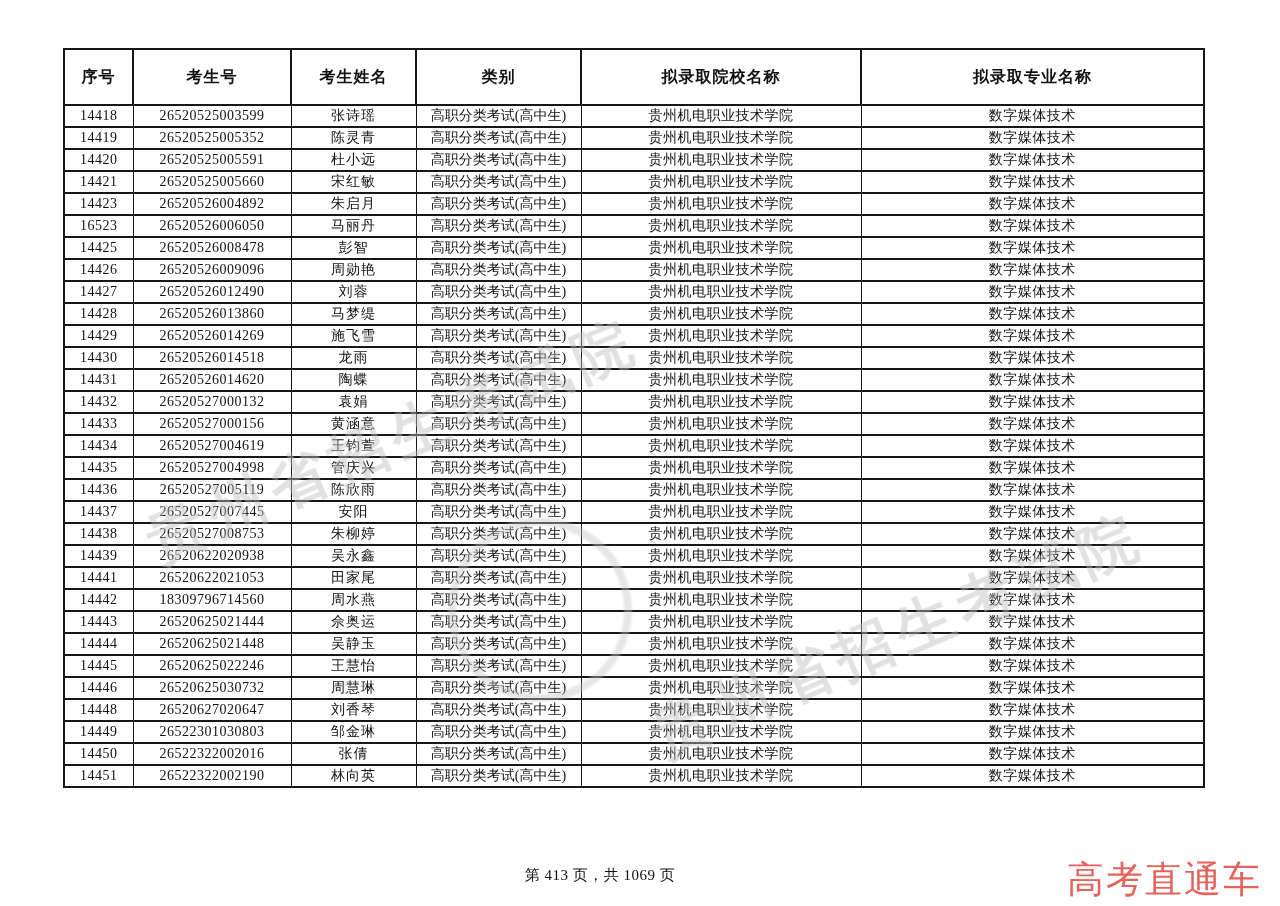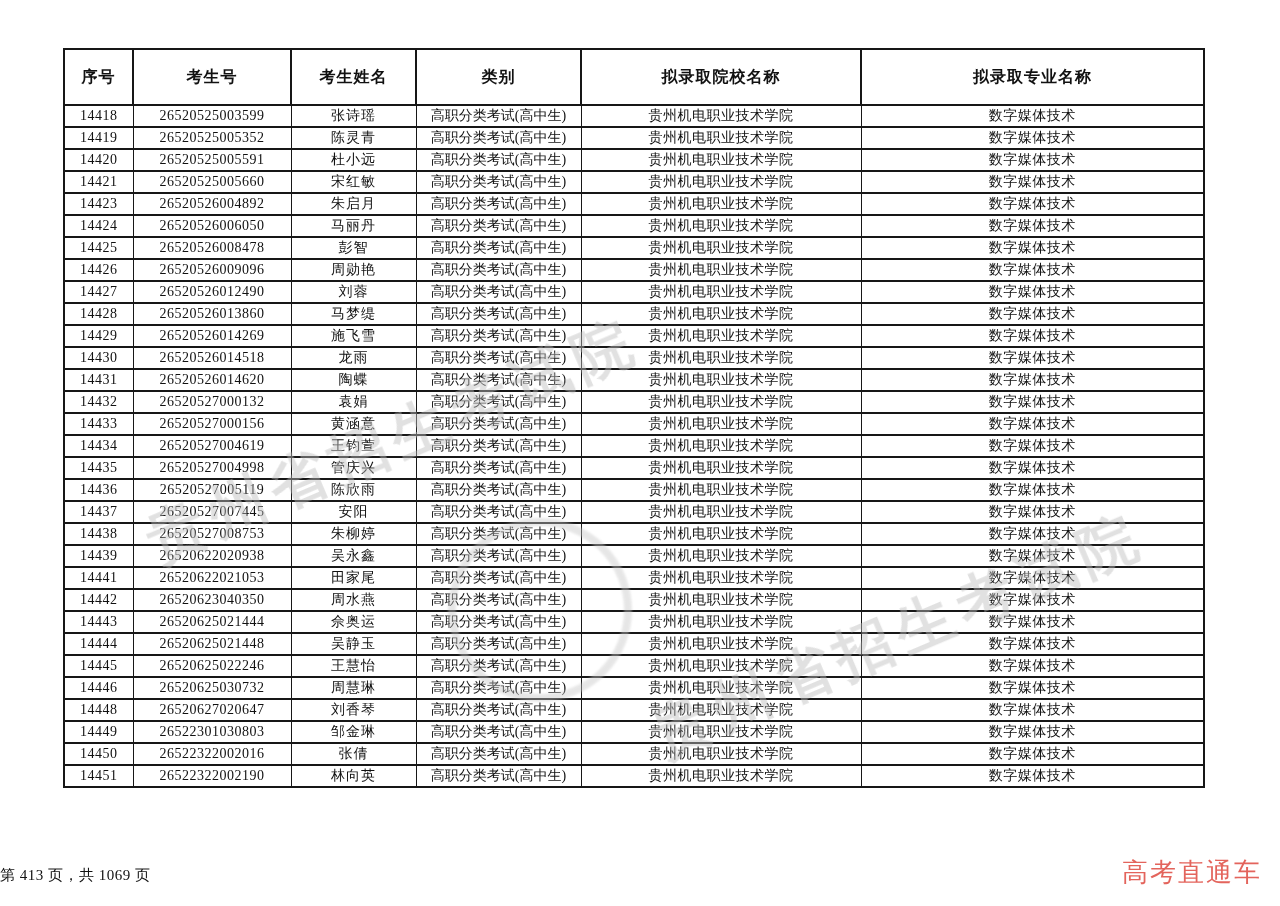--- a/index.html
+++ b/index.html
@@ -43,25 +43,25 @@
   .wm-text.band-a { left:150px; top:505px; }
   .wm-text.band-b { left:655px; top:700px; }
   .wm-ring {
     position:absolute; left:448px; top:518px; width:168px; height:168px;
     border:8px solid #c6c6c6; border-radius:50%; opacity:0.42;
     filter:blur(1px);
   }
 
   .page-num {
     position:absolute; left:0; top:866px; width:1200px;
-    font-size:15px; color:#111; letter-spacing:0.5px;
+    text-align:center; font-size:15px; color:#111; letter-spacing:0.5px;
   }
   .brand {
     position:absolute; right:18px; top:855px;
-    font-size:26px; letter-spacing:2px; opacity:0.85;
+    font-size:37px; letter-spacing:2px; opacity:0.85;
     font-family:"Liberation Sans","DejaVu Sans",sans-serif;
   }
 </style>
 </head>
 <body>
 
 <div class="page">
 
   <table class="roster">
     <colgroup>
@@ -117,21 +117,21 @@
         </tr>
         <tr>
           <td class="c0">14423</td>
           <td class="c1">26520526004892</td>
           <td class="c2">朱启月</td>
           <td class="c3">高职分类考试(高中生)</td>
           <td class="c4">贵州机电职业技术学院</td>
           <td class="c5">数字媒体技术</td>
         </tr>
         <tr>
-          <td class="c0">14424</td>
+          <td class="c0">16523</td>
           <td class="c1">26520526006050</td>
           <td class="c2">马丽丹</td>
           <td class="c3">高职分类考试(高中生)</td>
           <td class="c4">贵州机电职业技术学院</td>
           <td class="c5">数字媒体技术</td>
         </tr>
         <tr>
           <td class="c0">14425</td>
           <td class="c1">26520526008478</td>
           <td class="c2">彭智</td>
@@ -254,21 +254,21 @@
         <tr>
           <td class="c0">14441</td>
           <td class="c1">26520622021053</td>
           <td class="c2">田家尾</td>
           <td class="c3">高职分类考试(高中生)</td>
           <td class="c4">贵州机电职业技术学院</td>
           <td class="c5">数字媒体技术</td>
         </tr>
         <tr>
           <td class="c0">14442</td>
-          <td class="c1">26520623040350</td>
+          <td class="c1">18309796714560</td>
           <td class="c2">周水燕</td>
           <td class="c3">高职分类考试(高中生)</td>
           <td class="c4">贵州机电职业技术学院</td>
           <td class="c5">数字媒体技术</td>
         </tr>
         <tr>
           <td class="c0">14443</td>
           <td class="c1">26520625021444</td>
           <td class="c2">佘奥运</td>
           <td class="c3">高职分类考试(高中生)</td>

